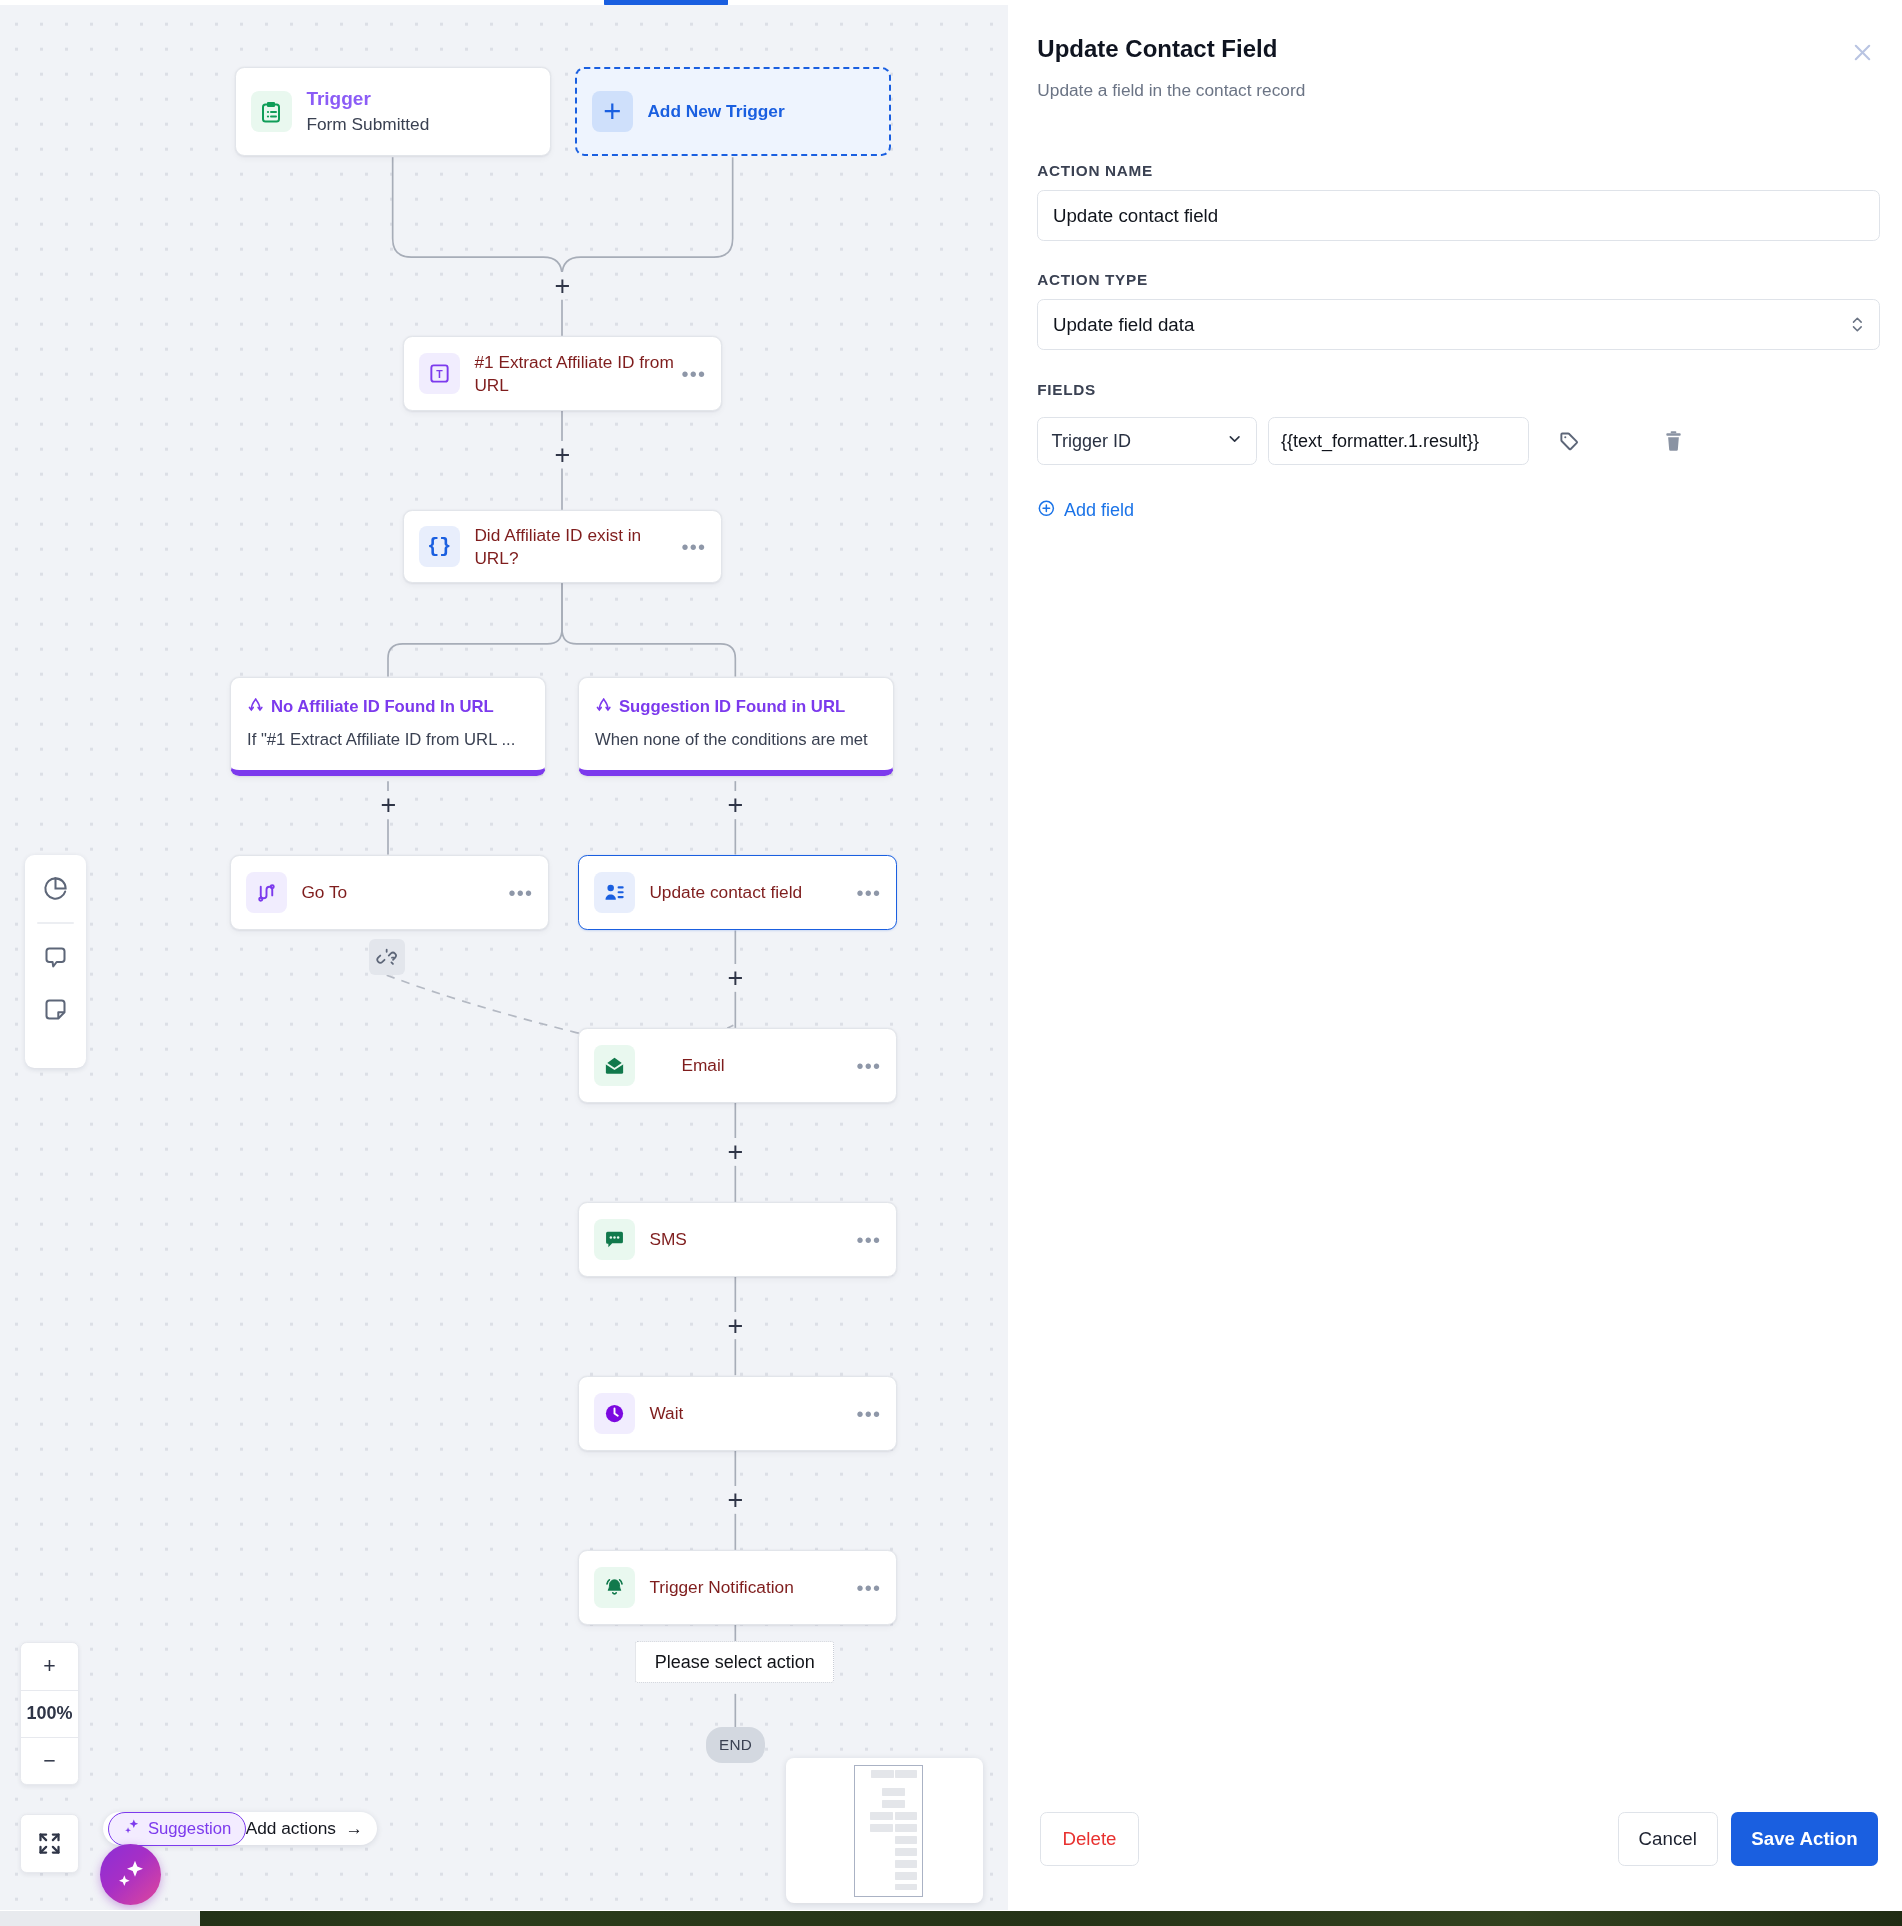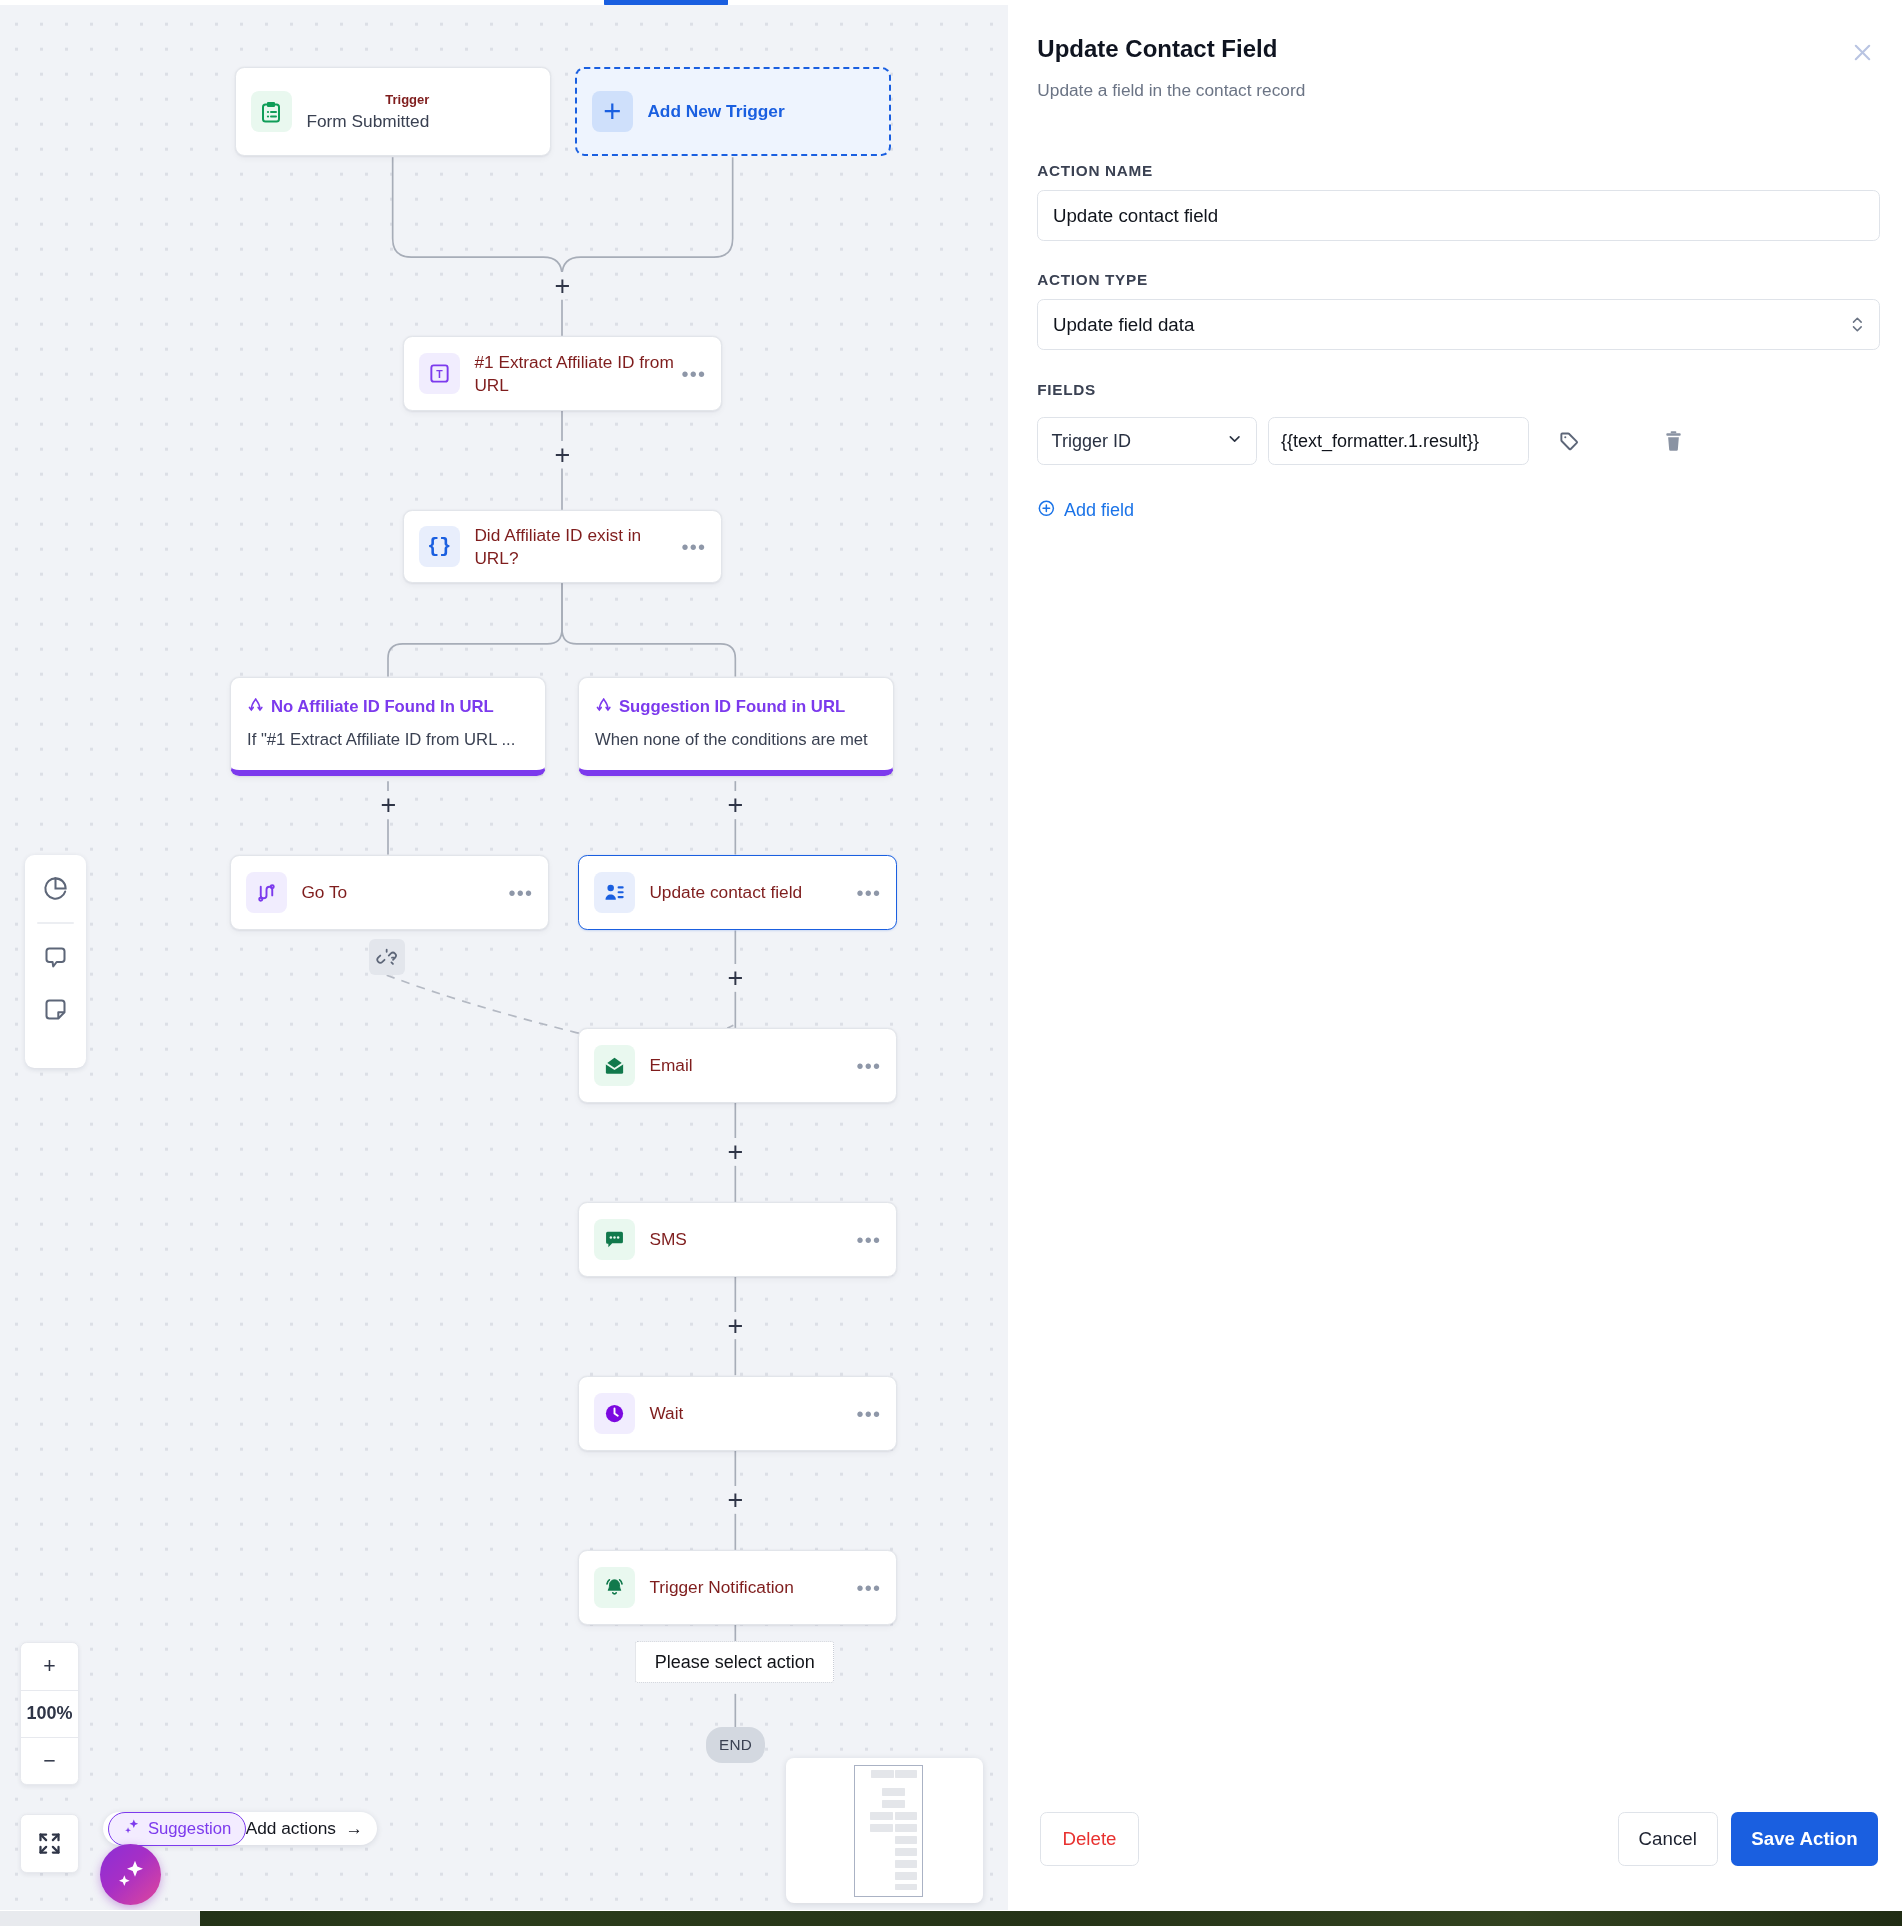--- a/index.html
+++ b/index.html
@@ -62,42 +62,42 @@
     flex: 1 1 auto; padding-right: 6.7px;
   }
   .node-label.two-line { max-width: 213px; }
   .node-dots {
     flex: 0 0 auto; margin-right: 14.7px; font-size: 20px; letter-spacing: 1.3px;
     color: #8e97a8; line-height: 8px; user-select: none;
   }
 
   
   #trigger-node { left: 235px; top: 62px; width: 316px; height: 89px; }
-  #trigger-node .t-title { color: #7f1d1d; font-weight: bold; font-size: 13px; text-align: right; }
+  #trigger-node .t-title { color: #8b5cf6; font-weight: bold; font-size: 19px; }
   #trigger-node .t-sub   { color: #3a4152; font-size: 17.3px; margin-top: 4px; }
 
   
   #add-trigger-node {
     position: absolute; left: 575px; top: 62px; width: 316px; height: 89px;
     background: #eef4fe; border: 2px dashed #1a5fe0; border-radius: 9.3px;
     display: flex; align-items: center;
   }
   #add-trigger-node .plusbox {
     width: 41px; height: 41px; margin-left: 14.7px; border-radius: 8px;
     background: #cfe0fb; color: #1a5fe0; font-size: 31px; font-weight: 300;
     display: flex; align-items: center; justify-content: center; line-height: 0;
   }
   #add-trigger-node .atl { margin-left: 14.7px; font-size: 17.3px; font-weight: bold; color: #1a5fe0; }
 
   
   #n-extract { left: 403px; top: 331px; width: 319px; height: 75px; }
   #n-condition { left: 403px; top: 505px; width: 319px; height: 73px; }
   #n-goto  { left: 230px; top: 850px; width: 319px; height: 75px; }
   #n-update{ left: 578px; top: 850px; width: 319px; height: 75px; }
-  #n-email { left: 578px; top: 1023px; width: 319px; height: 75px; }
+  #n-email { left: 578px; top: 1023px; width: 319px; height: 75px; gap: 32px; }
   #n-sms   { left: 578px; top: 1197px; width: 319px; height: 75px; }
   #n-wait  { left: 578px; top: 1371px; width: 319px; height: 75px; }
   #n-notif { left: 578px; top: 1545px; width: 319px; height: 75px; }
 
   
   .branch {
     position: absolute; background: #fff;
     border: 0.7px solid #e2e5ea; border-bottom: 6px solid #7c3aed;
     border-radius: 9.3px;
     box-shadow: 0 0.7px 2px rgba(24,34,56,.07), 0 2.7px 6.7px rgba(24,34,56,.04);

